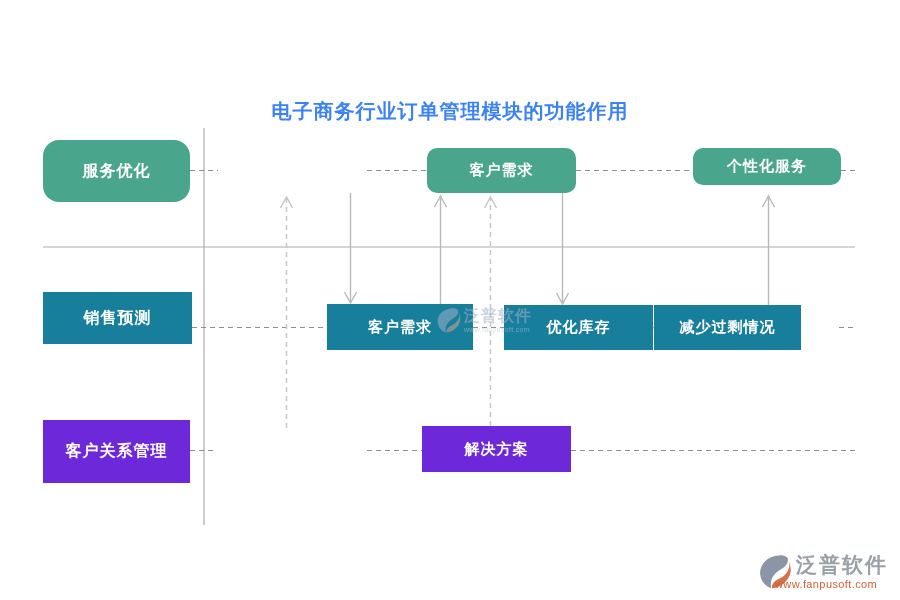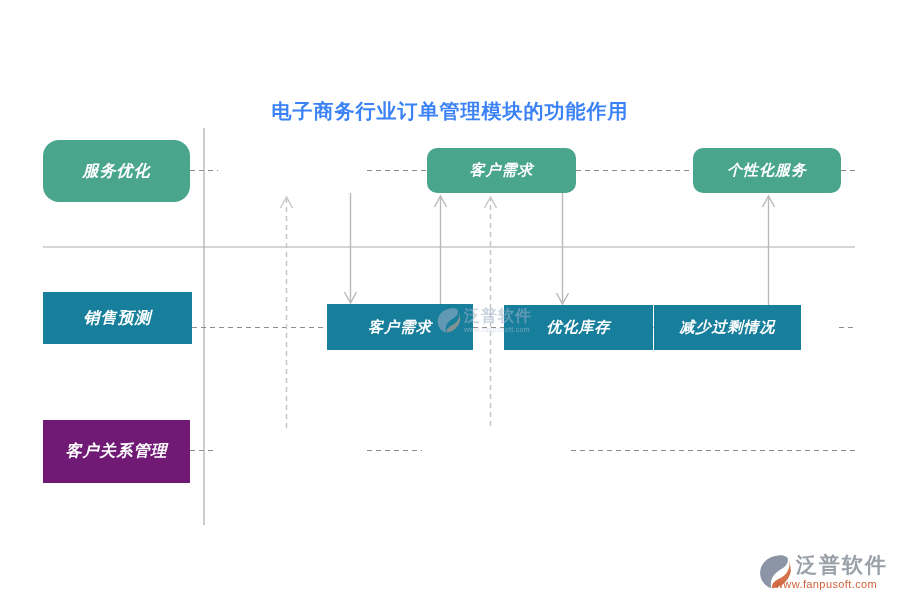--- a/index.html
+++ b/index.html
@@ -8,35 +8,35 @@
     background:#ffffff;font-family:"Liberation Sans","DejaVu Sans",sans-serif;
   }
   .title{
     position:absolute;left:0;right:0;top:82px;margin:16px;
     text-align:center;font-family:"Liberation Serif","DejaVu Serif",serif;
     font-size:20px;font-weight:bold;color:#3b82f6;letter-spacing:1px;
   }
   svg.connectors{position:absolute;left:0;top:0;z-index:1;}
   .node{
     position:absolute;z-index:2;display:flex;align-items:center;justify-content:center;
-    color:#ffffff;font-weight:bold;letter-spacing:1px;white-space:nowrap;font-style:italic;
+    color:#ffffff;font-weight:bold;letter-spacing:1px;white-space:nowrap;
   }
   .green{background:#49a58c;}
   .teal{background:#177f9c;}
-  .grayblue{background:#701a75;}
+  .grayblue{background:#6d28d9;}
   .hdr{font-size:16px;}
   .flow{font-size:15px;}
   .rounded-lg{border-radius:16px;}
   .rounded-sm{border-radius:10px;}
 
   
   #r1h{left:43px;top:140px;width:147px;height:62px;}
   #r1a{left:218px;top:148px;width:149px;height:45px;}
   #r1b{left:427px;top:148px;width:149px;height:45px;}
-  #r1c{left:693px;top:148px;width:148px;height:45px;}
+  #r1c{left:693px;top:148px;width:148px;height:37px;}
   
   #r2h{left:43px;top:292px;width:149px;height:52px;}
   #r2a{left:327px;top:304px;width:146px;height:46px;}
   #r2b{left:504px;top:305px;width:149px;height:45px;}
   #r2c{left:654px;top:305px;width:147px;height:45px;}
   
   #r3h{left:43px;top:420px;width:147px;height:63px;}
   #r3a{left:217px;top:428px;width:150px;height:45px;}
   #r3b{left:422px;top:426px;width:149px;height:46px;}
 
@@ -118,20 +118,21 @@
   <div class="node green hdr rounded-lg" id="r1h">服务优化</div>
   <div class="node green flow rounded-sm" id="r1b">客户需求</div>
   <div class="node green flow rounded-sm" id="r1c">个性化服务</div>
 
   <div class="node teal hdr" id="r2h">销售预测</div>
   <div class="node teal flow" id="r2a">客户需求</div>
   <div class="node teal flow" id="r2b">优化库存</div>
   <div class="node teal flow" id="r2c">减少过剩情况</div>
 
   <div class="node grayblue hdr" id="r3h">客户关系管理</div>
+  <div class="node grayblue flow" id="r3b">解决方案</div>
 
   <div class="watermark">
     <svg width="26" height="25" viewBox="0 0 40 40">
       <path d="M21 1 C9 3 1 12 2 23 C3 31 8 37 15 39 C13 30 17 22 26 17 C33 13 36 8 34 3 C30 0 25 0 21 1 Z" fill="#9fb0c8"></path>
       <path d="M36 7 C38 16 33 24 24 28 C18 31 15 35 16 39 C27 38 36 30 38 19 C38 15 37 10 36 7 Z" fill="#d8a38b"></path>
     </svg>
     <span class="wm-text">
       <span class="wm-brand">泛普软件</span>
       <span class="wm-url">www.fanpusoft.com</span>
     </span>

